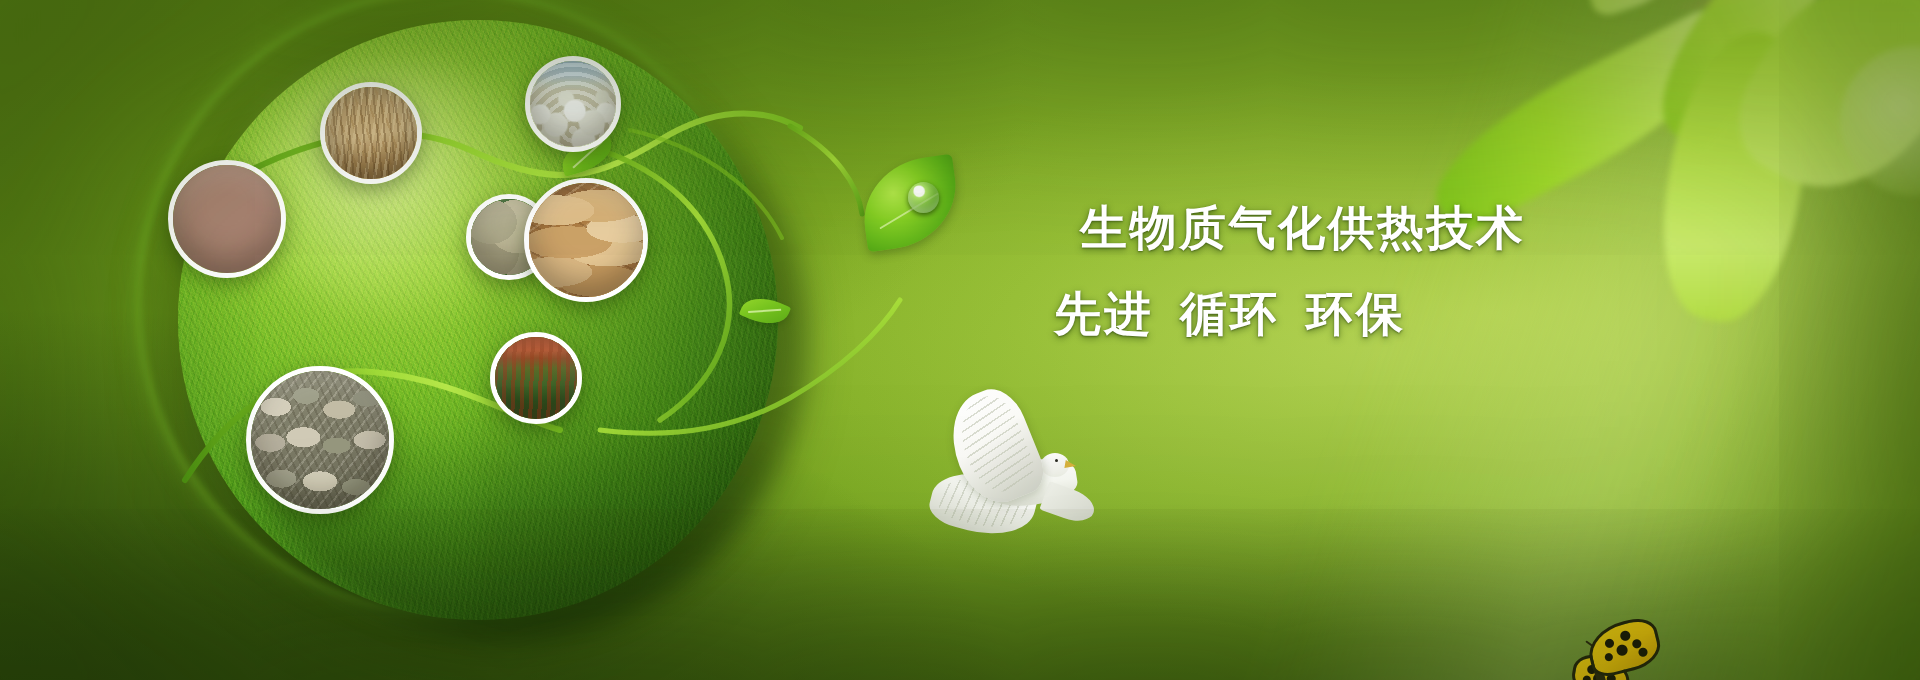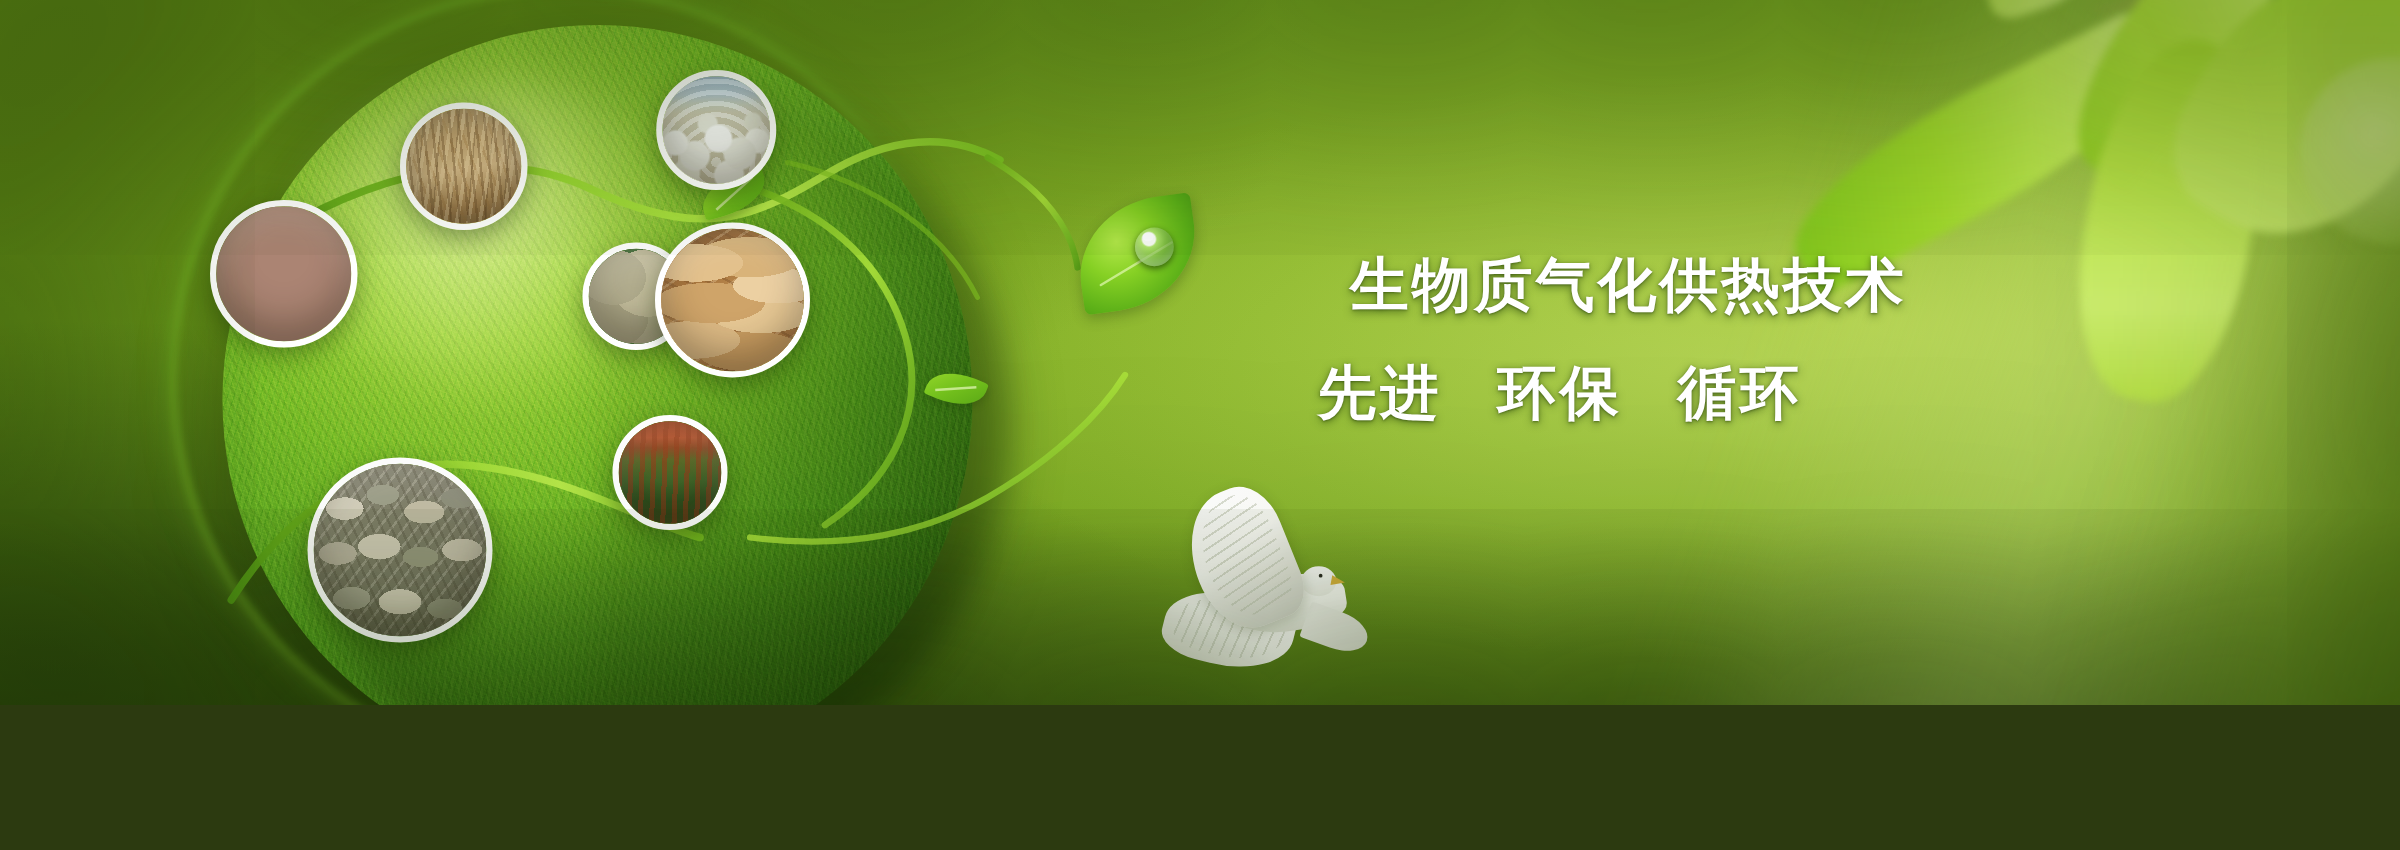--- a/index.html
+++ b/index.html
@@ -1,20 +1,20 @@
 <!DOCTYPE html>
 <html><head>
 <meta charset="utf-8">
 <title>Banner</title>
 <style>
   html,body{margin:0;padding:0;background:#2c3a10;}
   *{box-sizing:border-box;}
   #banner{
     position:relative;
-    width:1920px;height:564px;
+    width:1920px;height:680px;
     overflow:hidden;
     font-family:"Liberation Sans","DejaVu Sans",sans-serif;
     background:#14532d;
     padding-left:32px;
   }
 
   
   .bg-base{
     position:absolute;inset:0;
     background:
@@ -336,21 +336,21 @@
   .subline{
     margin-top:28px;
     margin-left:-26px;
     color:#ffffff;
     font-size:47px;
     font-weight:bold;
     letter-spacing:3px;
     text-shadow:0 2px 7px rgba(30,58,6,.55), 0 1px 2px rgba(24,48,4,.5);
     white-space:nowrap;
     display:flex;
-    gap:44px;
+    gap:26px;
   }
 </style>
 </head>
 <body>
 
 <div id="banner">
 
   <div class="bg-base"></div>
   <div class="bg-tint-topleft"></div>
   <div class="bg-tint-bottomleft"></div>
@@ -463,18 +463,18 @@
     <div class="ant"></div>
     <div class="bw bw1"></div>
   </div>
 
   <div class="bg-vignette"></div>
 
   <div class="textblock">
     <div class="headline">生物质气化供热技术</div>
     <div class="subline">
       <span>先进</span>
+      <span>循环</span>
       <span>环保</span>
-      <span>循环</span>
     </div>
   </div>
 
 </div>
 
 </body></html>

